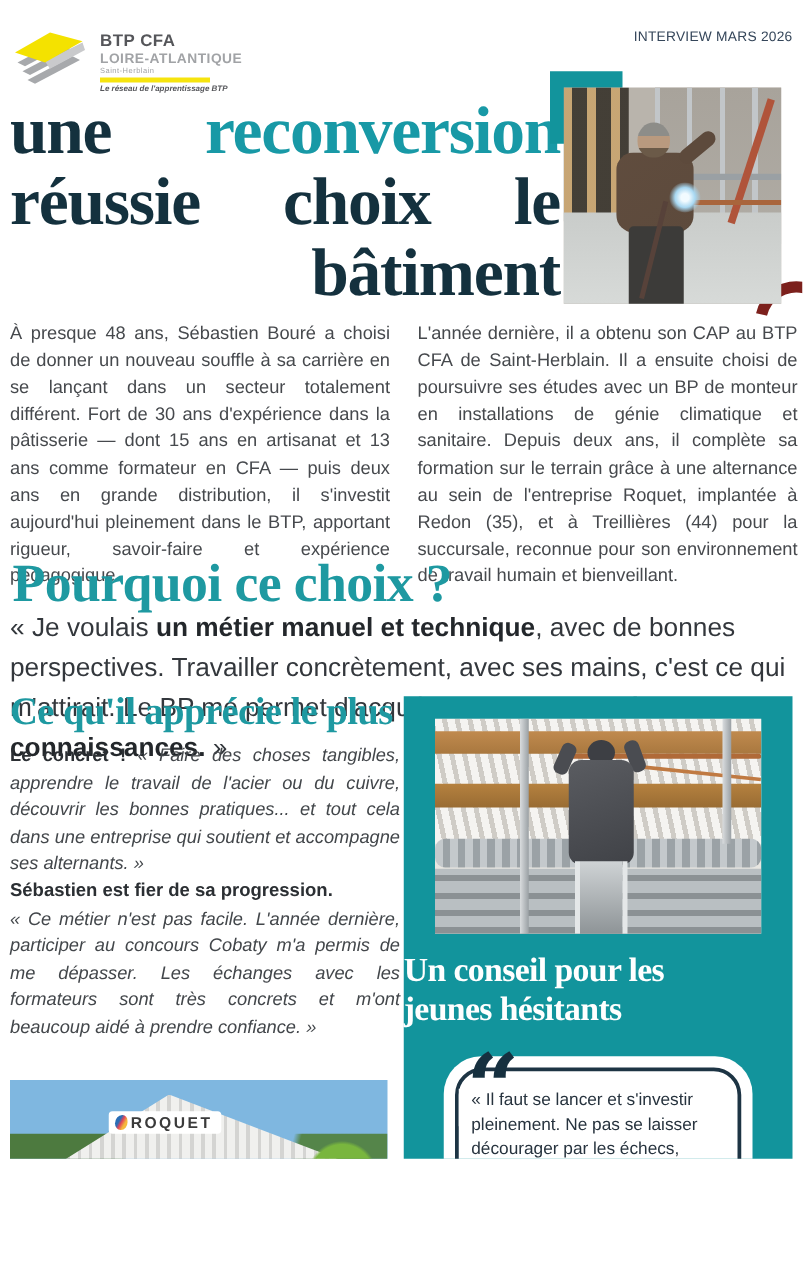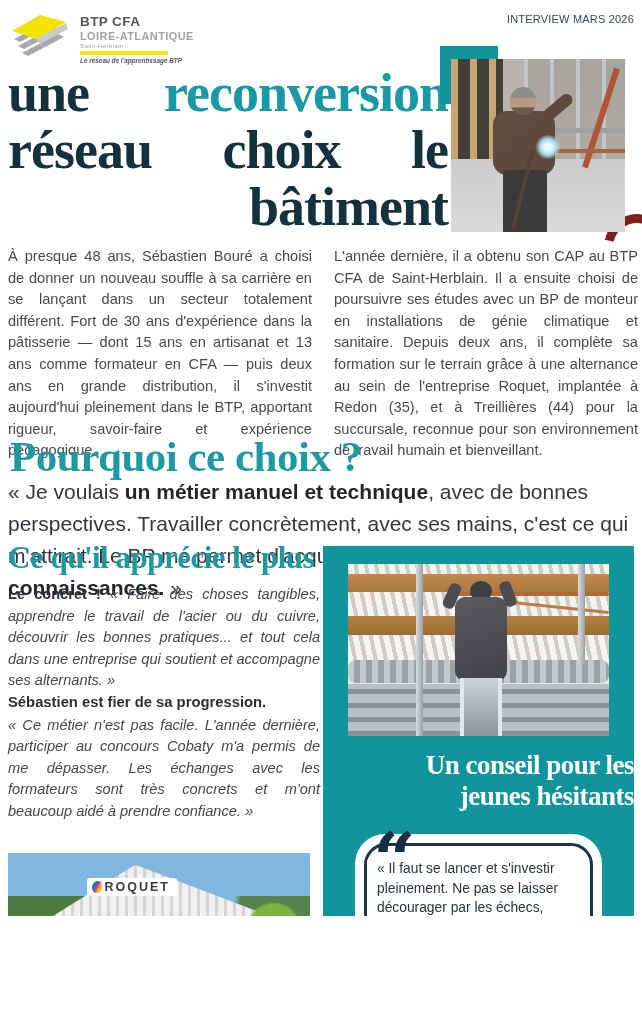--- a/index.html
+++ b/index.html
@@ -1,18 +1,18 @@
 <!DOCTYPE html>
 <html><head>
 <meta charset="utf-8">
 <style>
   * { margin:0; padding:0; box-sizing:border-box; }
   html,body { background:#ffffff; }
   .page {
-    position:relative; width:642px; height:912px; margin:4px auto;
+    position:relative; width:642px; height:912px; margin:15px auto;
     background:#ffffff; overflow:hidden;
     font-family:"Liberation Sans", sans-serif; color:#46494d;text-decoration:underline;
   }
   
   .logo { position:absolute; left:8px; top:4px; display:flex; gap:8px; align-items:flex-start; }
   .logo-mark { width:64px; height:50px; }
   .logo-text { padding-top:6px; }
   .logo-l1 { font-size:13.5px; font-weight:bold; color:#55565a; letter-spacing:.4px; }
   .logo-l2 { font-size:11px; font-weight:bold; color:#a1a3a6; letter-spacing:.4px; margin-top:1px; }
   .logo-l3 { font-size:6px; color:#a1a3a6; letter-spacing:.4px; margin-top:1px; }
@@ -119,21 +119,21 @@
   .lp-stud.s1 { left:26%; } .lp-stud.s2 { left:88%; height:58%; }
   .lp-person { position:absolute; left:40%; top:10%; width:22%; height:58%; }
   .lp-head { position:absolute; left:30%; top:0; width:22px; height:20px; border-radius:50%; background:#3d3f44; }
   .lp-armL { position:absolute; left:-6px; top:2px; width:12px; height:26px; background:#4a4c51; border-radius:5px; transform:rotate(24deg); }
   .lp-armR { position:absolute; right:-4px; top:0; width:12px; height:26px; background:#4a4c51; border-radius:5px; transform:rotate(-20deg); }
   .lp-body { position:absolute; left:4%; top:16%; width:92%; height:84%; border-radius:10px;
     background:linear-gradient(160deg,#5a5c61,#404247); }
   .lp-ladder { position:absolute; left:43%; top:66%; width:16%; height:34%;
     background:linear-gradient(#cfd3d5,#8e9497);
     border-left:4px solid #e4e7e8; border-right:4px solid #e4e7e8; }
-  .panel-h { position:absolute; left:0; top:204px; width:100%; text-align:right; color:#ffffff;
+  .panel-h { position:absolute; left:0; top:204px; width:100%; text-align:left; color:#ffffff;
     font-family:"Liberation Serif", serif; font-weight:bold; font-size:27px; line-height:31px; letter-spacing:-.5px; }
   .card { position:absolute; left:32px; top:288px; width:247px; height:138px; background:#ffffff; border-radius:30px; }
   .card-border { position:absolute; inset:9px; border:3px solid #1d3444; border-radius:22px; }
   .q-mark { position:absolute; font-family:"DejaVu Serif", serif; font-weight:bold; color:#16303f;
     font-size:74px; background:#ffffff; line-height:0; }
   .q-open { top:26px; left:12px; height:30px; padding:0 6px; }
   .q-close { bottom:-12px; right:14px; height:30px; padding:0 6px; }
   .card-text { position:absolute; left:0; top:0; width:100%; padding:25px 22px 0; text-align:left;
     font-size:13.8px; line-height:19.5px; color:#27333e; }
   .signature { position:absolute; right:16px; bottom:13px; color:#ffffff; font-size:14.5px; letter-spacing:.2px; }
@@ -162,21 +162,21 @@
     </div>
   </div>
   <div class="issue">INTERVIEW MARS 2026</div>
 
   <div class="title">
     <div class="line">
       <span>une</span>
       <span class="hl">reconversion</span>
     </div>
     <div class="line">
-      <span>réseau</span>
+      <span>réussie</span>
       <span>choix</span>
       <span>le</span>
     </div>
     <div class="line last">
       <span>bâtiment</span>
     </div>
   </div>
 
   <div class="teal-square"></div>
   <div class="red-arc"></div>

